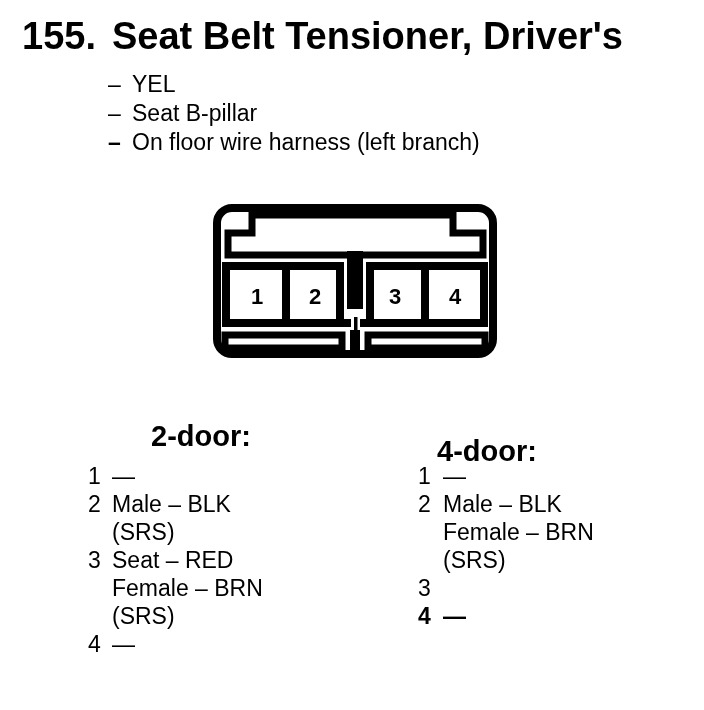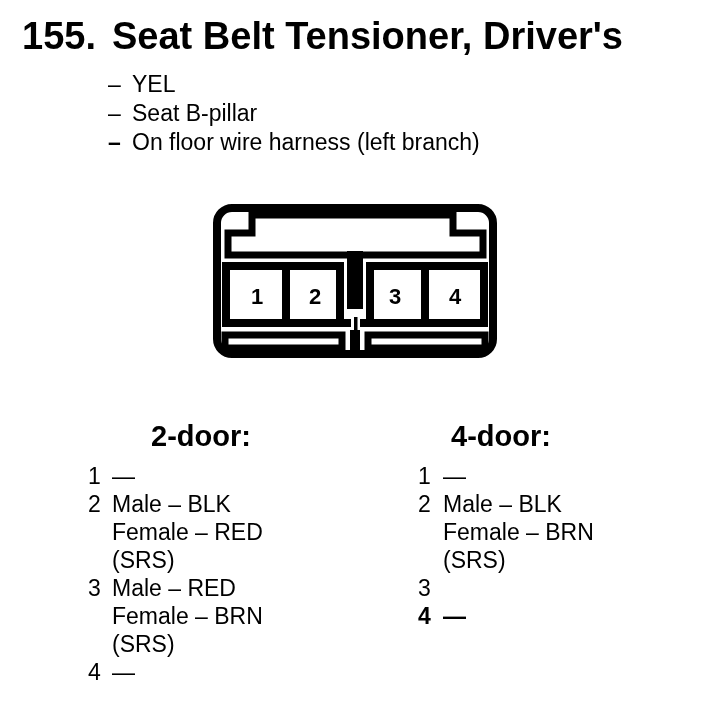--- a/index.html
+++ b/index.html
@@ -39,21 +39,21 @@
     text-anchor: middle;
   }
 
   
   .col-heading {
     position: absolute; top: 419px;
     font-size: 29px; font-weight: bold; line-height: 1.2;
     white-space: nowrap;
   }
   .col-heading.left  { left: 107px; margin-left: 44px; }
-  .col-heading.right { left: 451px; }
+  .col-heading.right { left: 437px; margin-top: 15px; }
 
   .pin-list {
     position: absolute; top: 462px;
     font-size: 23px; line-height: 28px;
   }
   .pin-list.left  { left: 88px;  width: 300px; }
   .pin-list.right { left: 418px; width: 280px; }
   .pin-row { display: flex; align-items: flex-start; }
   .pin-num { width: 24px; flex-shrink: 0; }
   .pin-list.right .pin-num { width: 25px; }
@@ -118,28 +118,27 @@
     <div class="pin-row">
       <span class="pin-num">1</span>
       <div class="pin-lines">
           <div>—</div>
         </div>
     </div>
     <div class="pin-row">
       <span class="pin-num">2</span>
       <div class="pin-lines">
         <div>Male – BLK</div>
-        <div>Female – RED</div>
         <div>(SRS)</div>
       </div>
     </div>
     <div class="pin-row">
       <span class="pin-num">3</span>
       <div class="pin-lines">
-        <div>Male – RED</div>
+        <div>Seat – RED</div>
         <div>Female – BRN</div>
         <div>(SRS)</div>
       </div>
     </div>
     <div class="pin-row">
       <span class="pin-num">4</span>
       <div class="pin-lines">
           <div>—</div>
         </div>
     </div>

